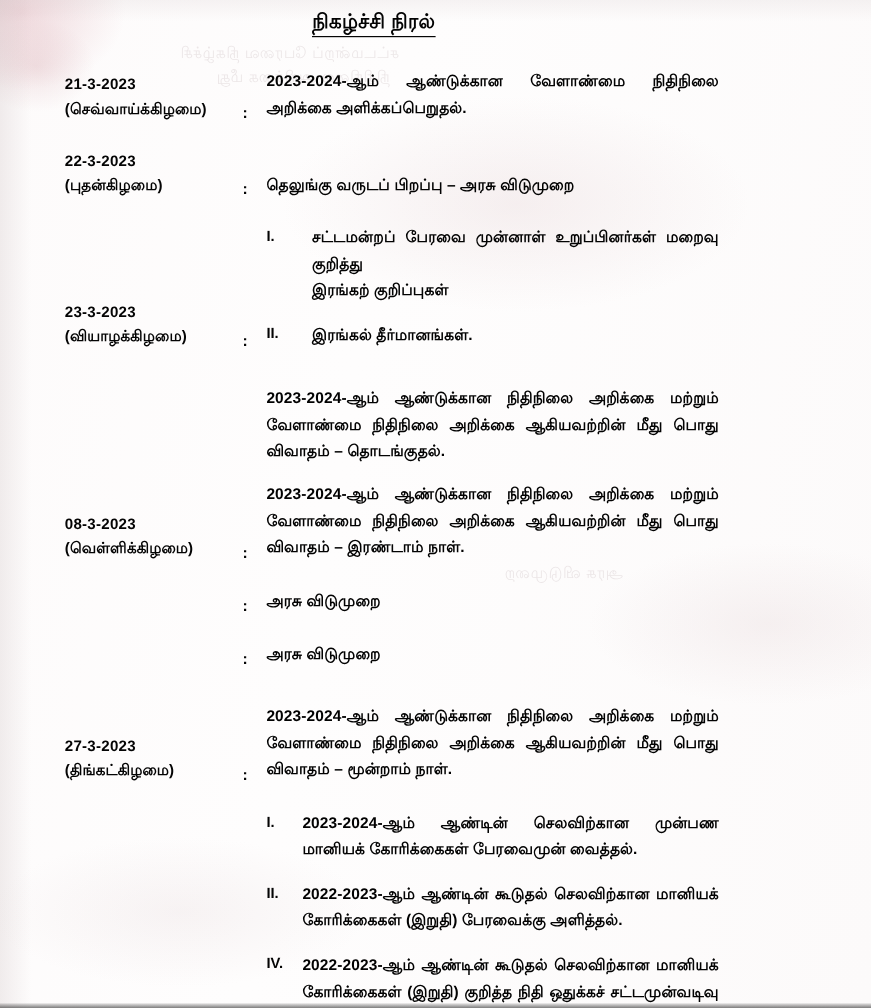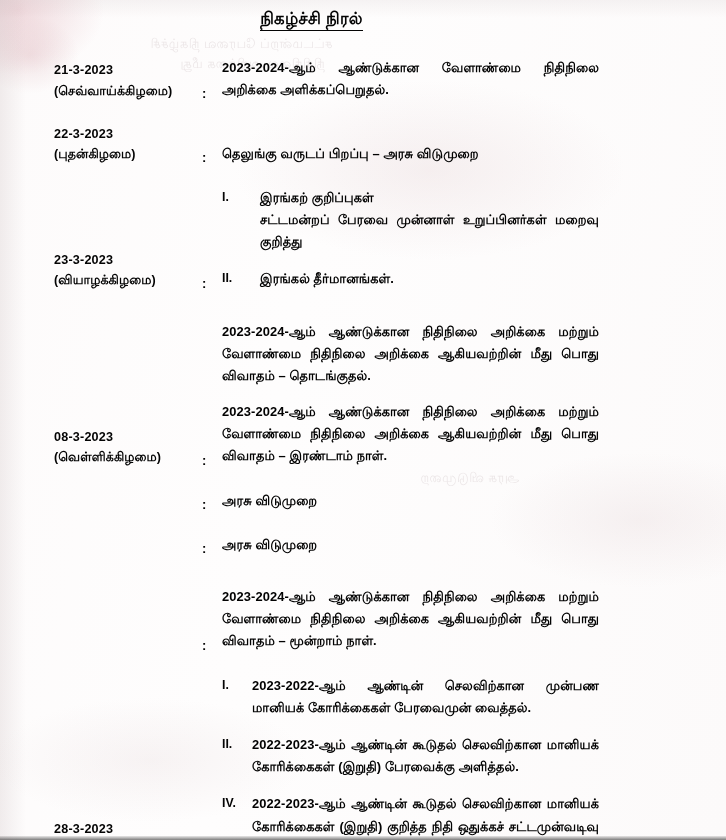--- a/index.html
+++ b/index.html
@@ -226,22 +226,22 @@
       <div class="date-cell">
         <span class="date-main">23-3-2023</span>
         <span class="date-day">(வியாழக்கிழமை)</span>
       </div>
       <div class="colon-cell">:</div>
       <div class="body-cell">
 
         <div class="subitem">
           <div class="rn">I.</div>
           <div class="subtext">
+            <p class="para">சட்டமன்றப் பேரவை முன்னாள் உறுப்பினர்கள் மறைவு குறித்து</p>
             <p class="para last-flush">இரங்கற் குறிப்புகள்</p>
-            <p class="para">சட்டமன்றப் பேரவை முன்னாள் உறுப்பினர்கள் மறைவு குறித்து</p>
           </div>
         </div>
 
         <div class="subitem">
           <div class="rn">II.</div>
           <div class="subtext">
             <p class="para last-flush">இரங்கல் தீர்மானங்கள்.</p>
           </div>
         </div>
 
@@ -289,41 +289,42 @@
       <div class="colon-cell">:</div>
       <div class="body-cell">
         <p class="para last-flush">அரசு விடுமுறை</p>
       </div>
     </div>
 
     <div class="gap-l"></div>
 
     <div class="row">
       <div class="date-cell">
+        <span class="date-main">27-3-2023</span>
+        <span class="date-day">(திங்கட்கிழமை)</span>
       </div>
       <div class="colon-cell">:</div>
       <div class="body-cell">
         <p class="para">2023-2024-ஆம் ஆண்டுக்கான நிதிநிலை அறிக்கை மற்றும் வேளாண்மை நிதிநிலை அறிக்கை ஆகியவற்றின் மீது பொது விவாதம் – மூன்றாம் நாள்.</p>
       </div>
     </div>
 
     <div class="gap-m"></div>
 
     <div class="row">
       <div class="date-cell">
-        <span class="date-main">28-3-2023</span>
         <span class="date-day">(செவ்வாய்க்கிழமை)</span>
       </div>
       <div class="colon-cell">:</div>
       <div class="body-cell">
 
         <div class="subitem">
           <div class="rn rn-narrow">I.</div>
           <div class="subtext">
-            <p class="para">2023-2022-ஆம் ஆண்டின் செலவிற்கான முன்பண மானியக் கோரிக்கைகள் பேரவைமுன் வைத்தல்.</p>
+            <p class="para">2023-2024-ஆம் ஆண்டின் செலவிற்கான முன்பண மானியக் கோரிக்கைகள் பேரவைமுன் வைத்தல்.</p>
           </div>
         </div>
 
         <div class="subitem">
           <div class="rn rn-narrow">II.</div>
           <div class="subtext">
             <p class="para">2022-2023-ஆம் ஆண்டின் கூடுதல் செலவிற்கான மானியக் கோரிக்கைகள் (இறுதி) பேரவைக்கு அளித்தல்.</p>
           </div>
         </div>
 

